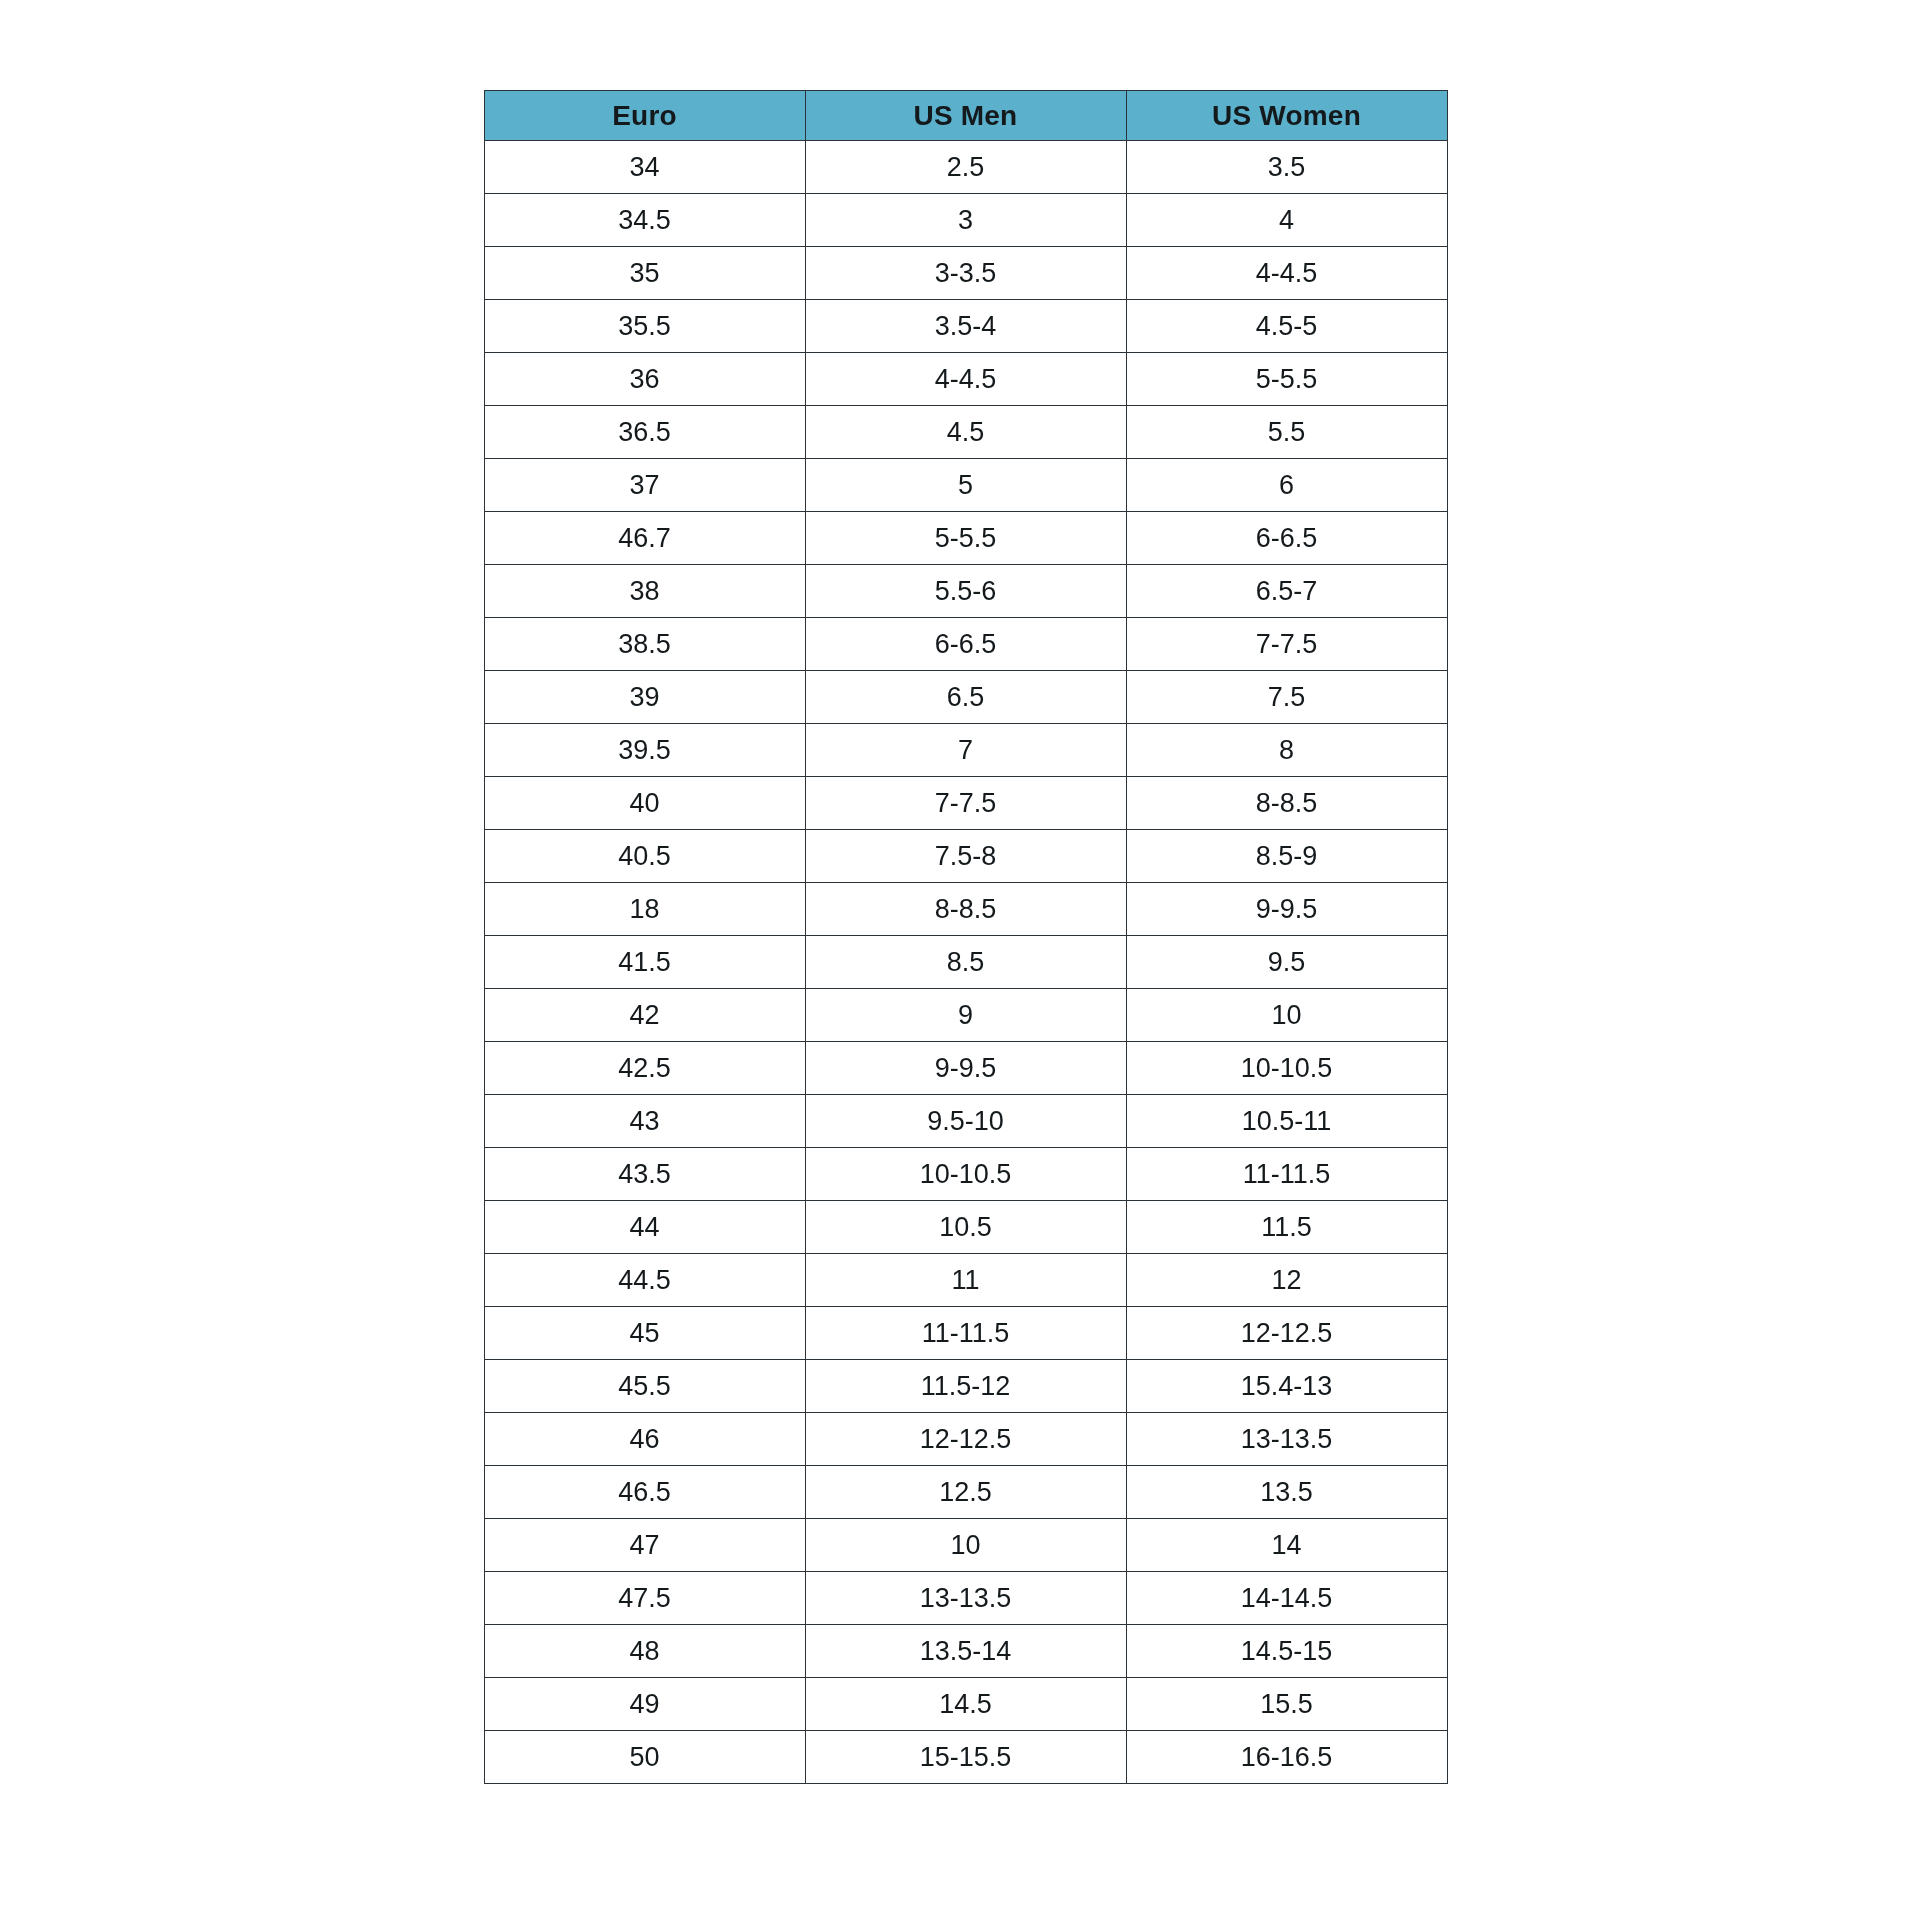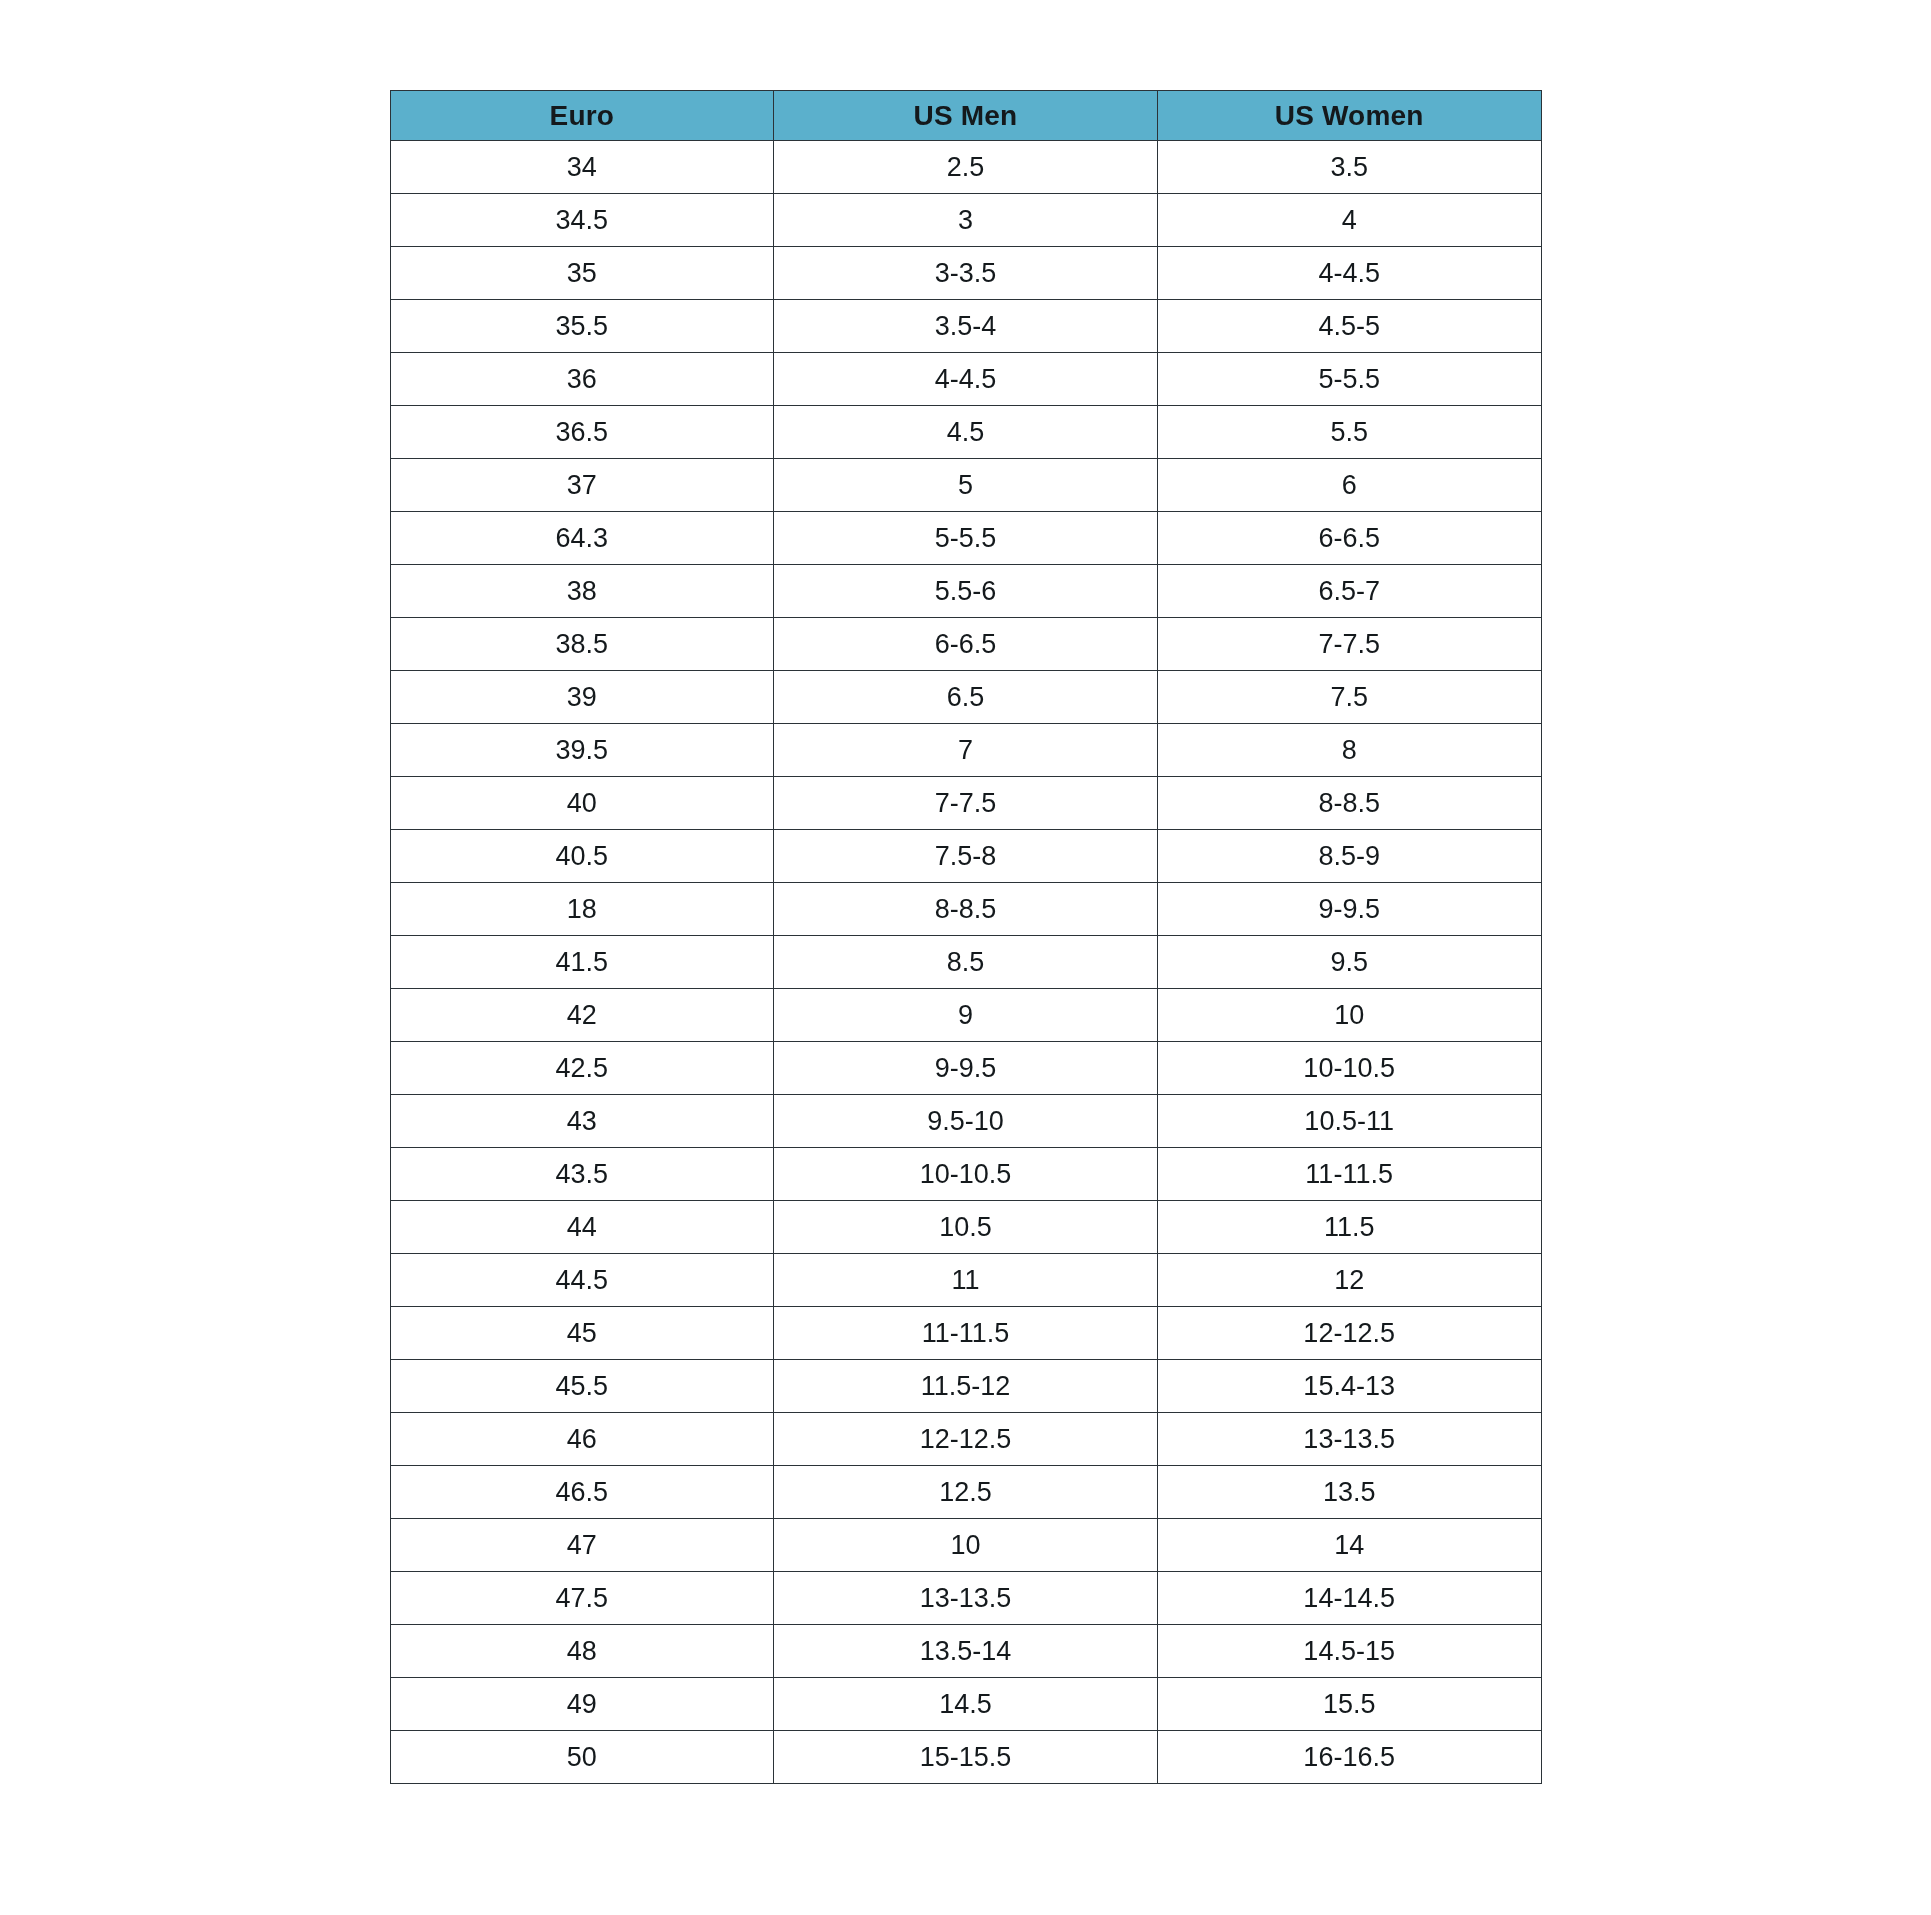--- a/index.html
+++ b/index.html
@@ -11,21 +11,21 @@
   }
 
   body {
     font-family: "Liberation Sans", sans-serif;
     display: flex;
     justify-content: center;
     align-items: flex-start;
   }
 
   #size-chart-wrapper {
-    width: 1152px;
+    width: 964px;
     margin-top: 90px;
   }
 
   table.size-table {
     width: 100%;
     border-collapse: collapse;
     table-layout: fixed;
   }
 
   table.size-table th,
@@ -94,21 +94,21 @@
           <td>36.5</td>
           <td>4.5</td>
           <td>5.5</td>
         </tr>
         <tr>
           <td>37</td>
           <td>5</td>
           <td>6</td>
         </tr>
         <tr>
-          <td>64.3</td>
+          <td>46.7</td>
           <td>5-5.5</td>
           <td>6-6.5</td>
         </tr>
         <tr>
           <td>38</td>
           <td>5.5-6</td>
           <td>6.5-7</td>
         </tr>
         <tr>
           <td>38.5</td>

